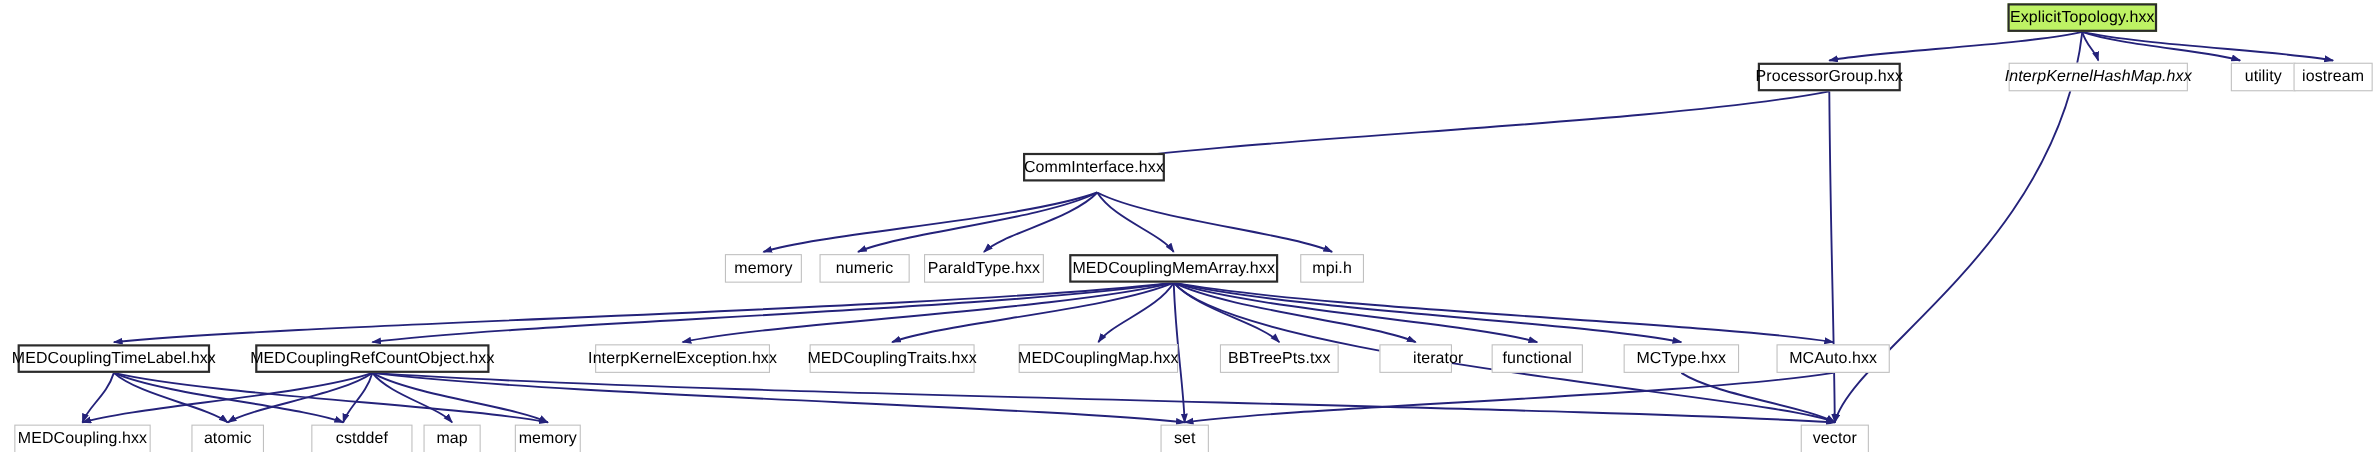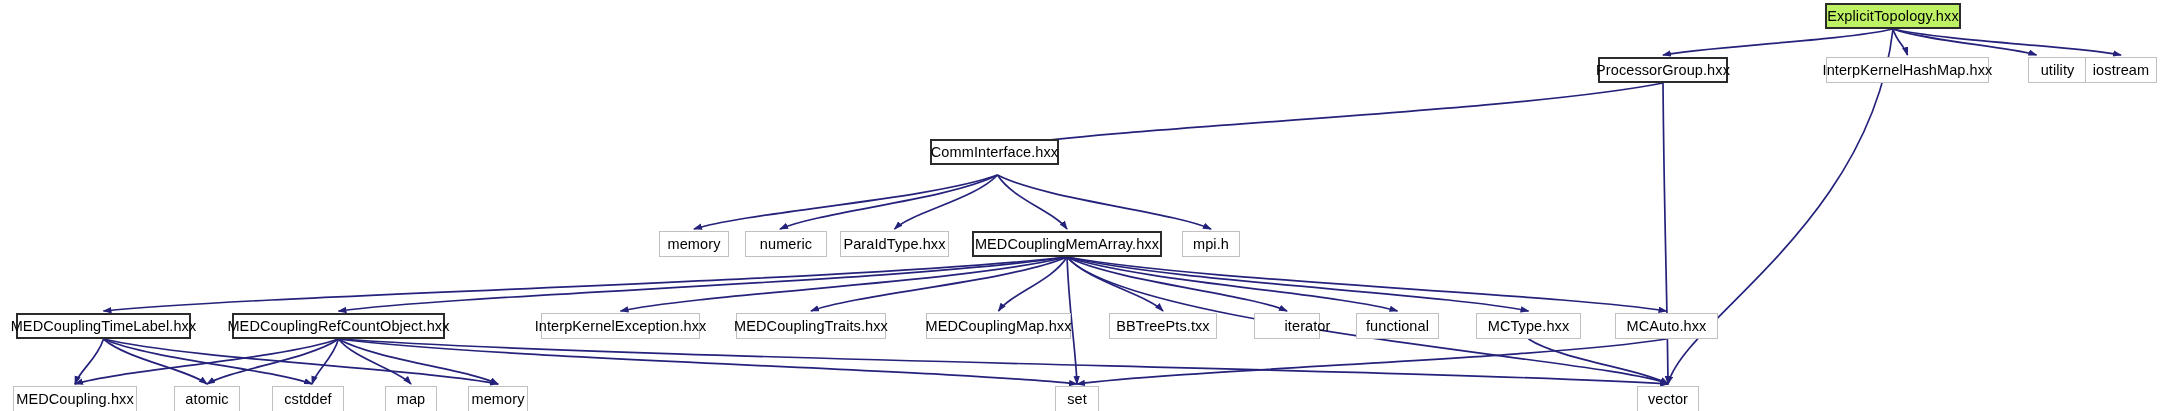--- a/index.html
+++ b/index.html
@@ -96,21 +96,21 @@
         <path d="M1528.5,339 C1559.19,359.25 1642.89,369.6 1668,384" marker-end="url(#arrow)"></path>
       </g>
   </svg>
   <div id="nodes">
       <div class="node root" style="left: 1825px; top: 3px; width: 136px;">
         <span>ExplicitTopology.hxx</span>
       </div>
       <div class="node bold" style="left: 1598px; top: 57px; width: 130px;">
         <span>ProcessorGroup.hxx</span>
       </div>
-      <div class="node" style="left: 1826px; top: 57px; width: 163px;">
+      <div class="node" style="left: 1826px; top: 57px; width: 163px; font-style: italic;">
         <span>InterpKernelHashMap.hxx</span>
       </div>
       <div class="node" style="left: 2007px; top: 57px; width: 59px; margin-left: 21px;">
         <span>utility</span>
       </div>
       <div class="node" style="left: 2085px; top: 57px; width: 72px;">
         <span>iostream</span>
       </div>
       <div class="node bold" style="left: 930px; top: 139px; width: 129px;">
         <span>CommInterface.hxx</span>
@@ -159,21 +159,21 @@
       </div>
       <div class="node" style="left: 1615px; top: 313px; width: 103px;">
         <span>MCAuto.hxx</span>
       </div>
       <div class="node" style="left: 13px; top: 386px; width: 124px;">
         <span>MEDCoupling.hxx</span>
       </div>
       <div class="node" style="left: 174px; top: 386px; width: 66px;">
         <span>atomic</span>
       </div>
-      <div class="node" style="left: 272px; top: 386px; width: 72px; align-items: center;">
+      <div class="node" style="left: 283px; top: 386px; width: 92px; align-items: center;">
         <span>cstddef</span>
       </div>
       <div class="node" style="left: 385px; top: 386px; width: 52px;">
         <span>map</span>
       </div>
       <div class="node" style="left: 468px; top: 386px; width: 60px;">
         <span>memory</span>
       </div>
       <div class="node" style="left: 1055px; top: 386px; width: 44px;">
         <span>set</span>

